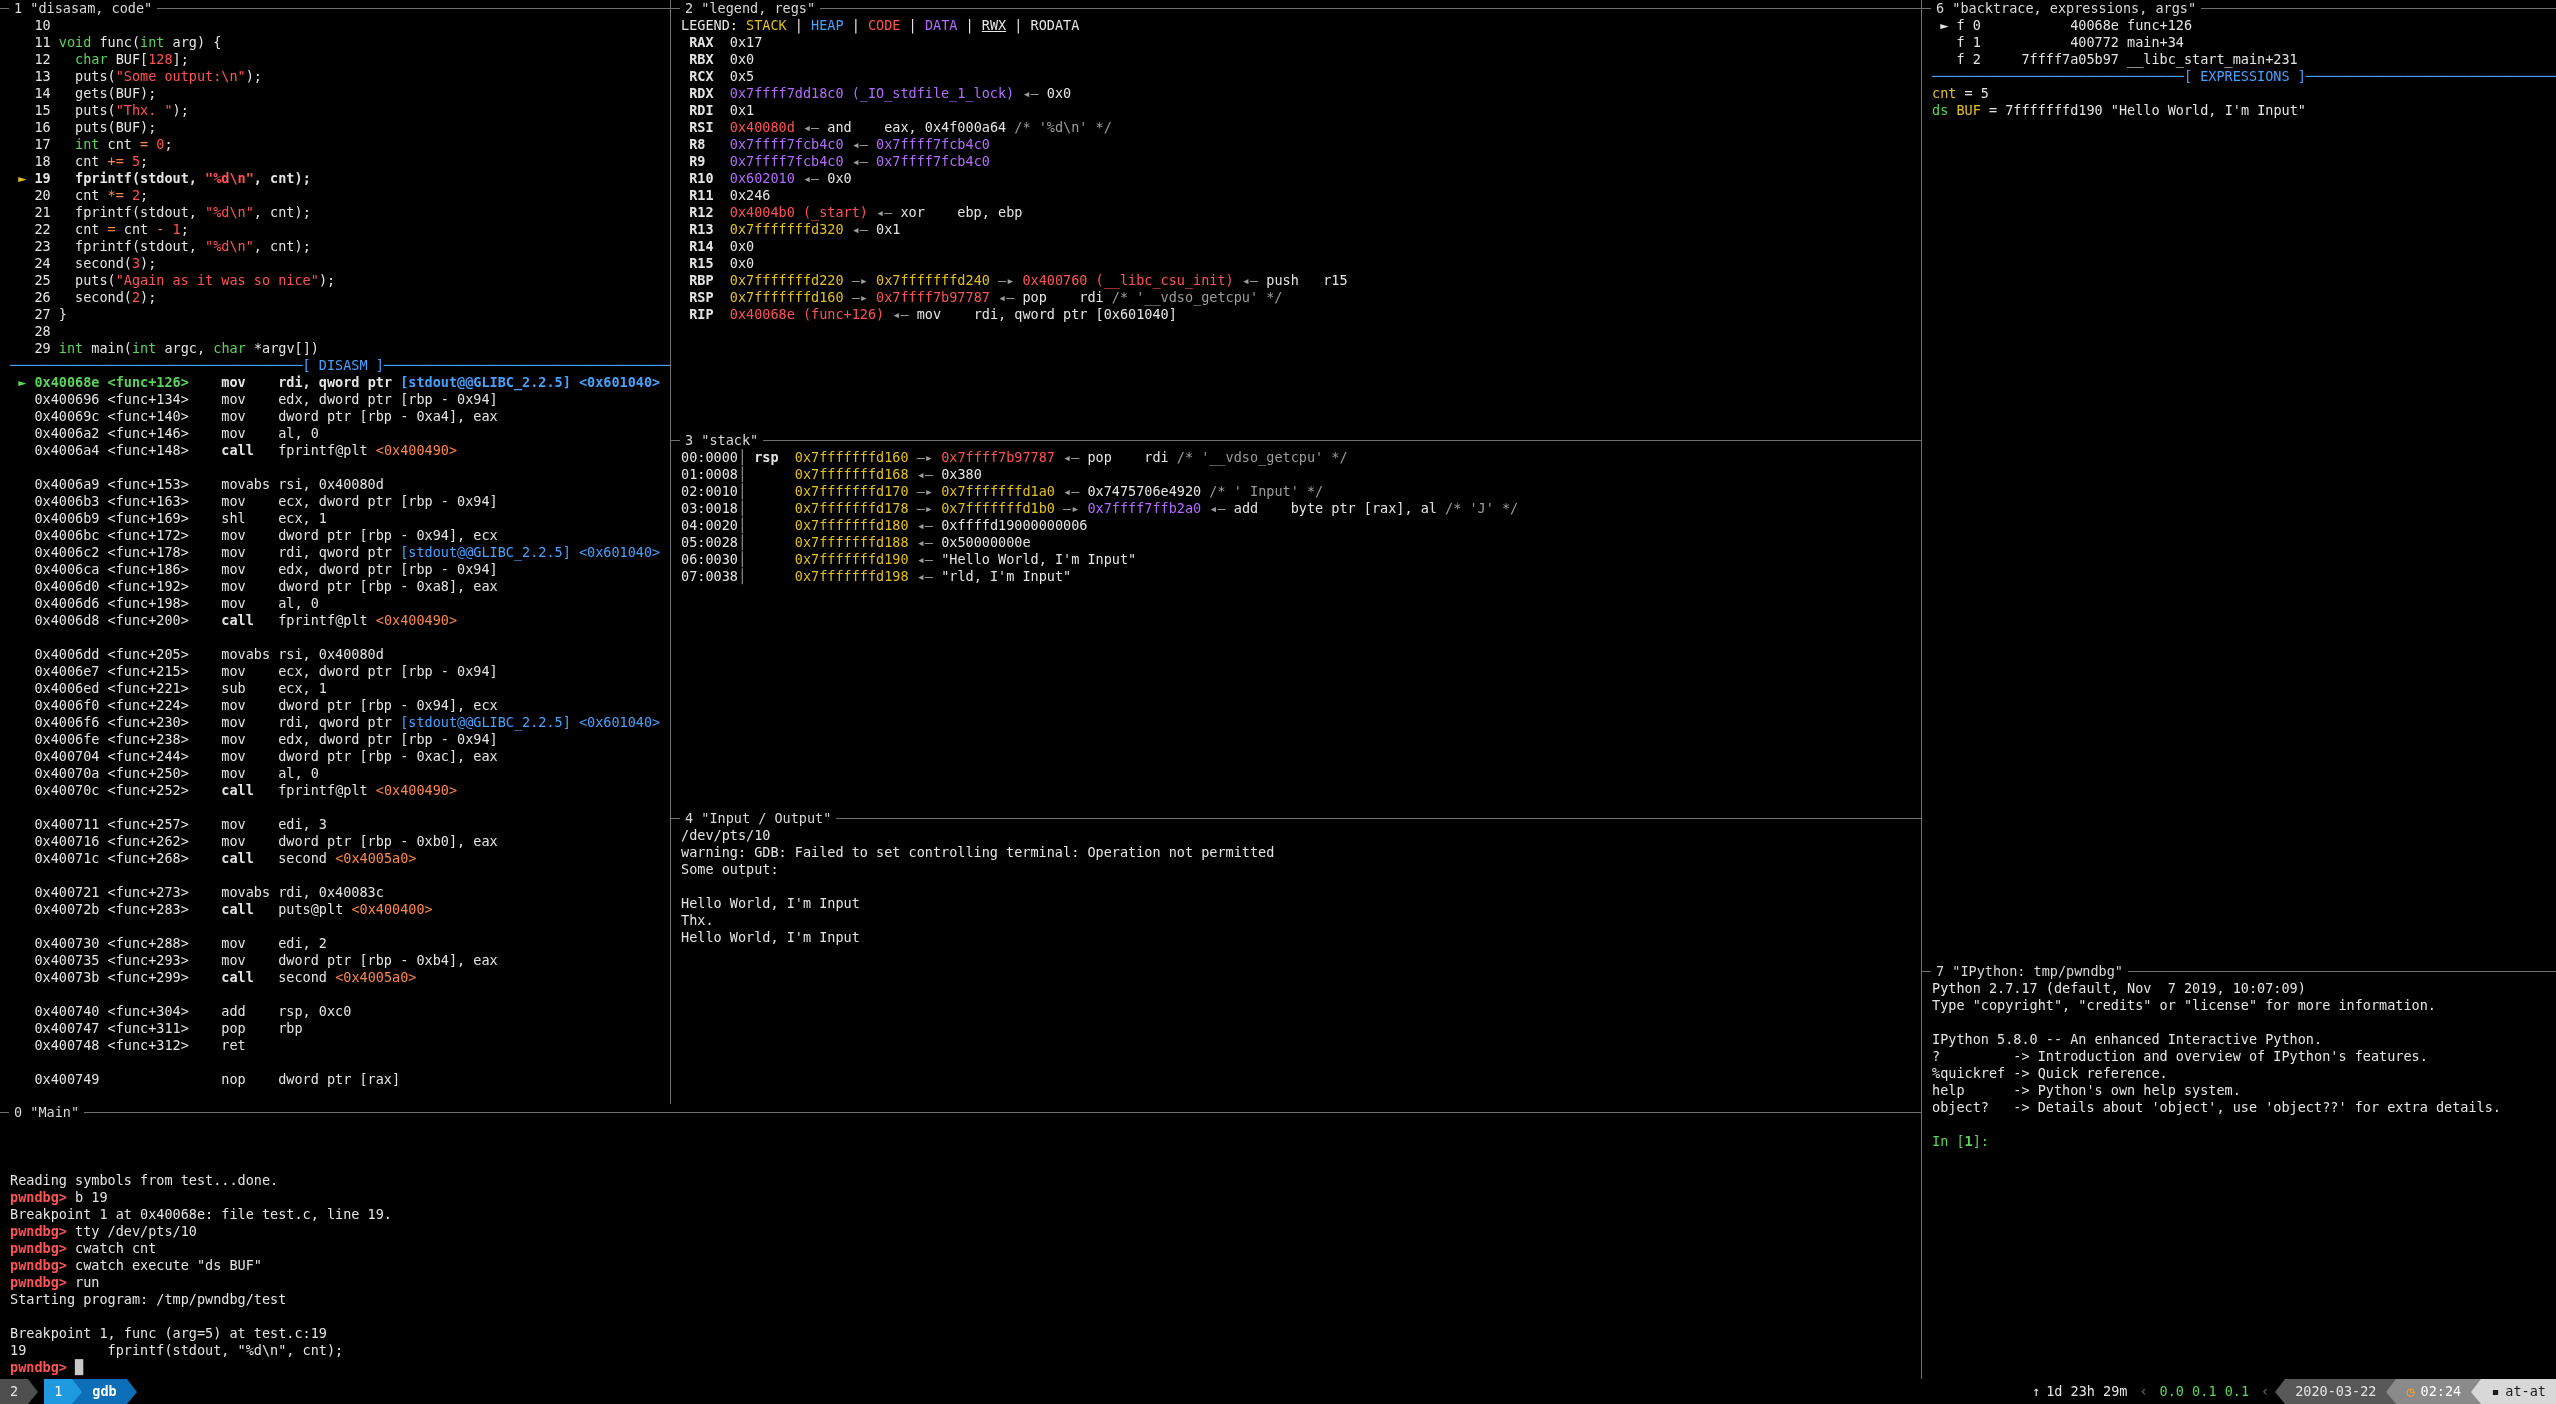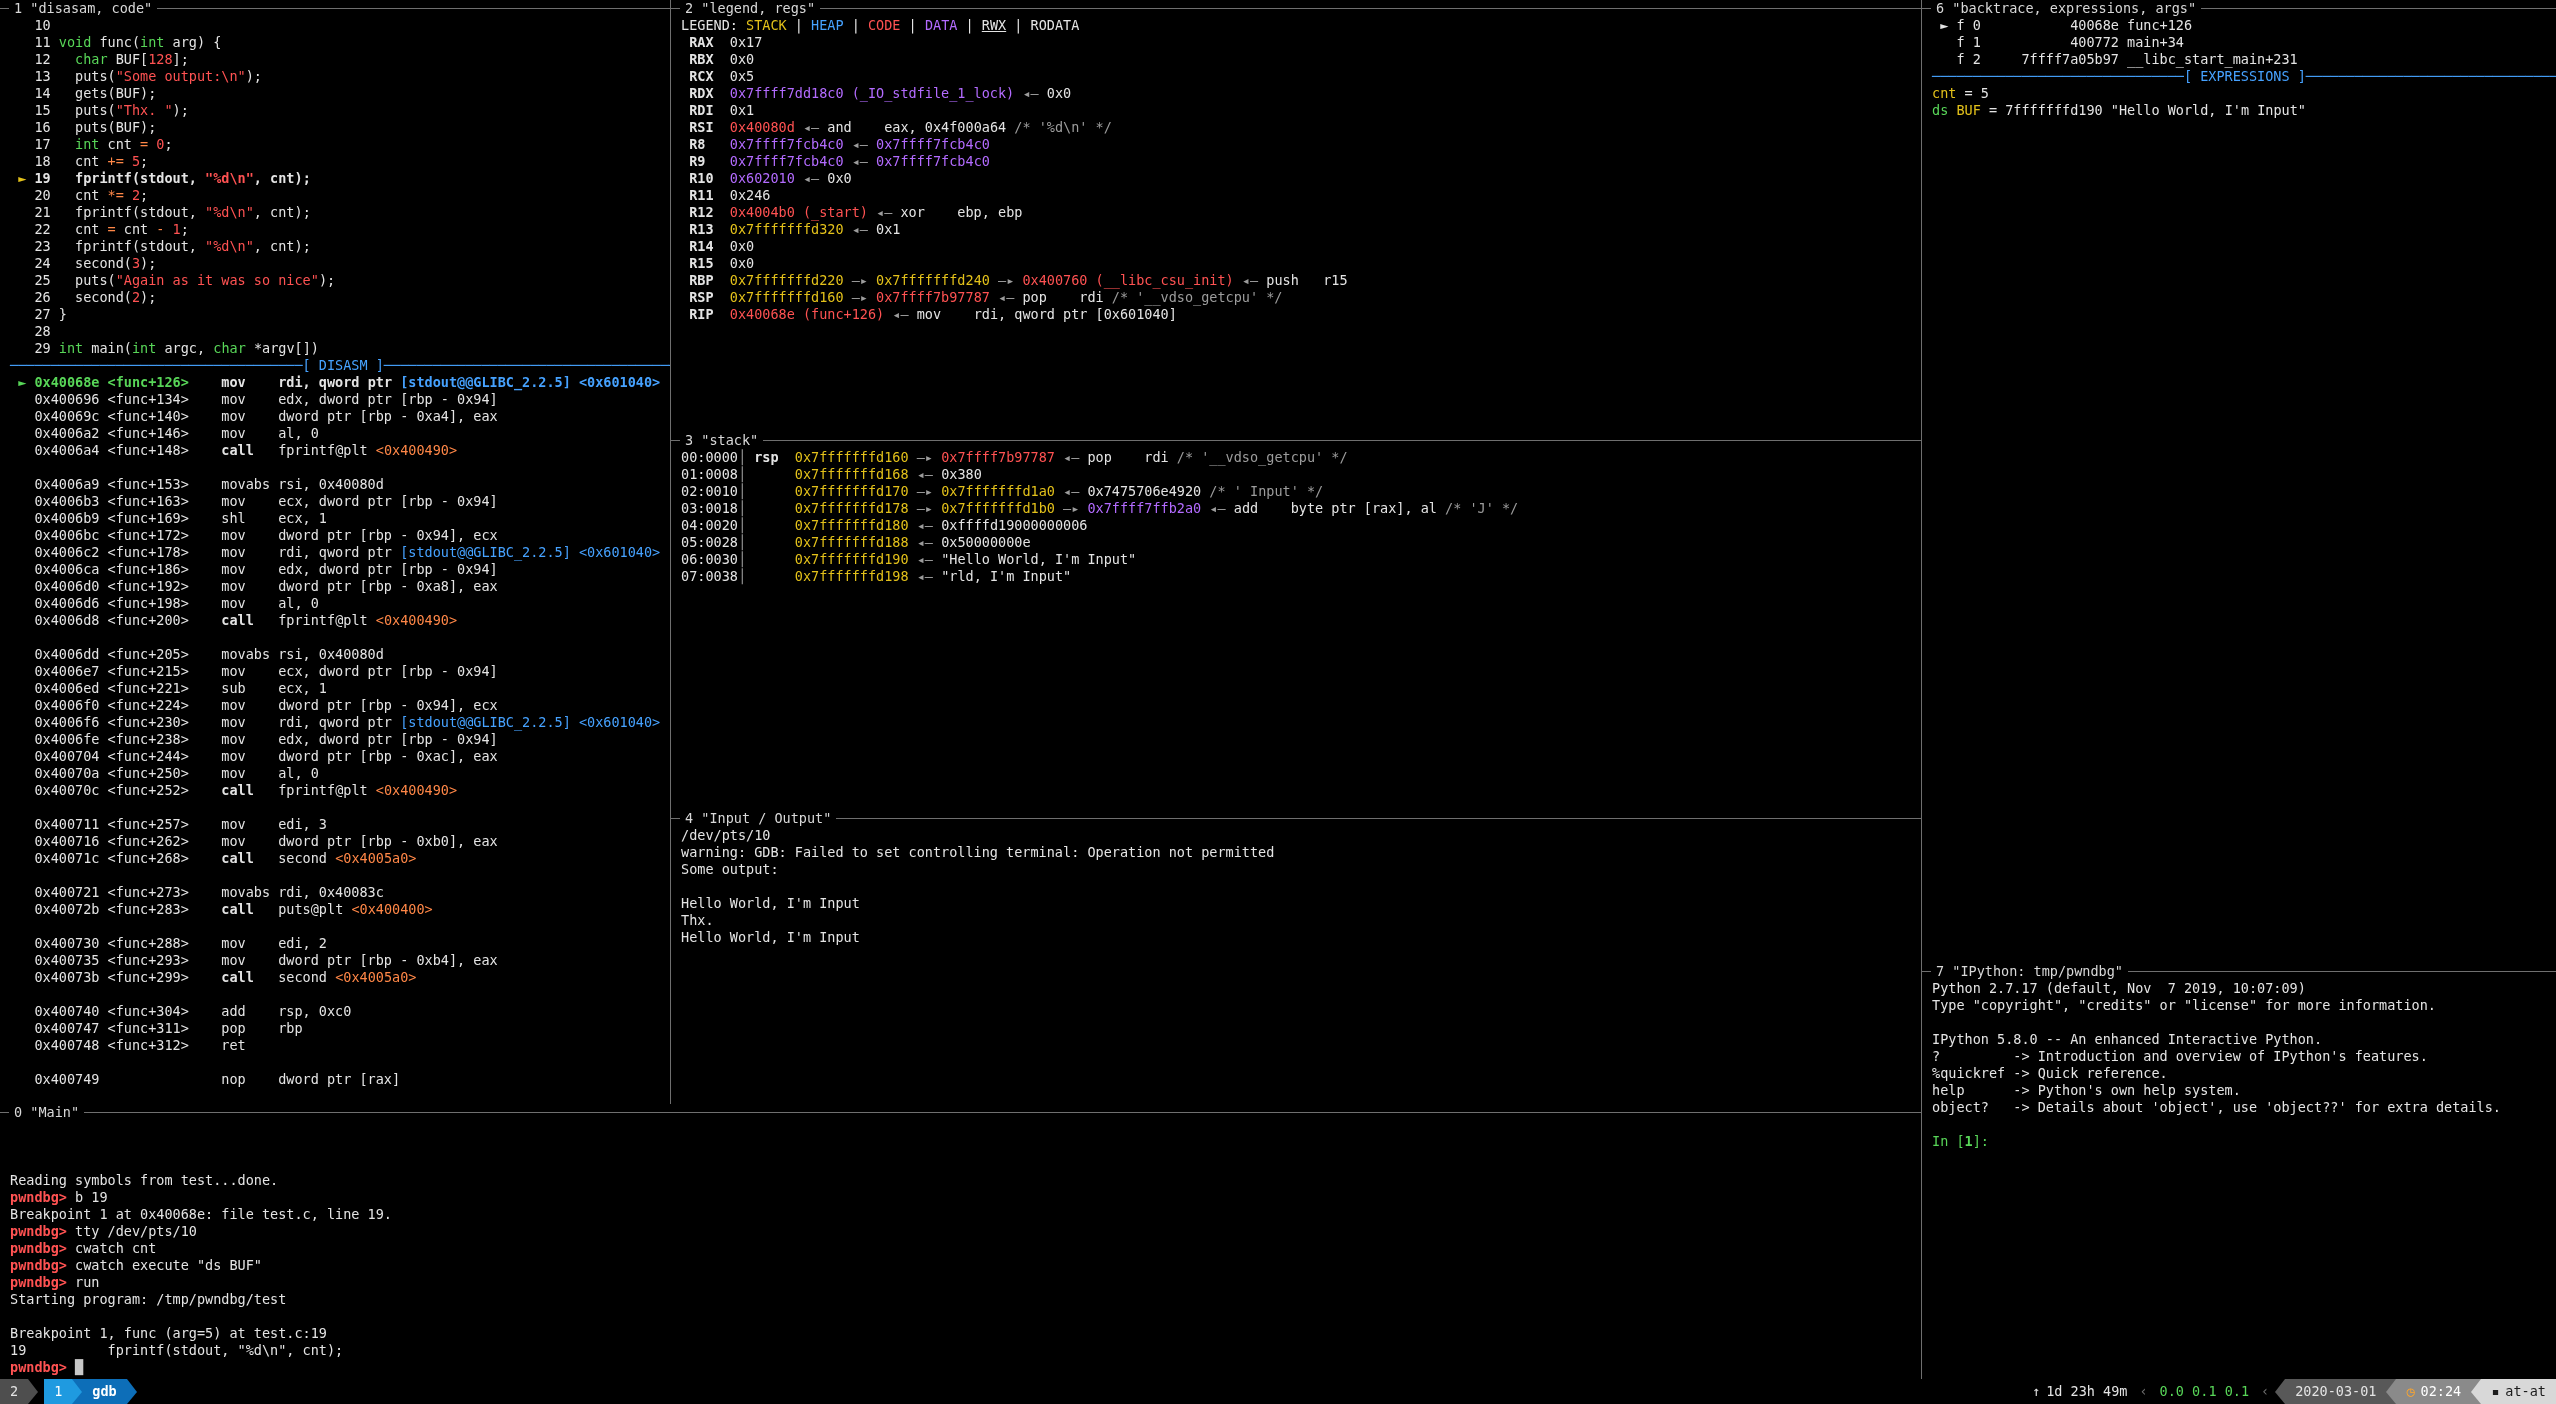--- a/index.html
+++ b/index.html
@@ -89,26 +89,26 @@
     <div class="status-left">
       <span class="seg" style="background:#4e4e4e;">2</span>
       <span class="tri r" style="border-left-color:#4e4e4e;"></span>
       <span class="gap"></span>
       <span class="seg" style="background:#1f9ae0;color:#ffffff;">1</span>
       <span class="tri r" style="border-left-color:#1f9ae0;background:#0d6eb8;"></span>
       <span class="seg" style="background:#0d6eb8;color:#ffffff;font-weight:bold;">gdb</span>
       <span class="tri r" style="border-left-color:#0d6eb8;"></span>
     </div>
     <div class="status-right">
-      <span class="seg plain"><span>↑</span><span>1d 23h 49m</span></span>
+      <span class="seg plain"><span>↑</span><span>1d 23h 29m</span></span>
       <span class="seg plain sep">‹</span>
       <span class="seg plain load">0.0 0.1 0.1</span>
       <span class="seg plain sep">‹</span>
       <span class="tri l" style="border-right-color:#585858;"></span>
-      <span class="seg" style="background:#585858;">2020-03-01</span>
+      <span class="seg" style="background:#585858;">2020-03-22</span>
       <span class="tri l" style="border-right-color:#8a8a8a;background:#585858;"></span>
       <span class="seg" style="background:#8a8a8a;color:#ffffff;"><span style="color:#ffa62b;">◷</span><span>02:24</span></span>
       <span class="tri l" style="border-right-color:#d8d8d8;background:#8a8a8a;"></span>
       <span class="seg" style="background:#d8d8d8;color:#1c1c1c;"><span>▪</span><span>at-at</span></span>
     </div>
   </div>
 
 </div>
 
 </body></html>

